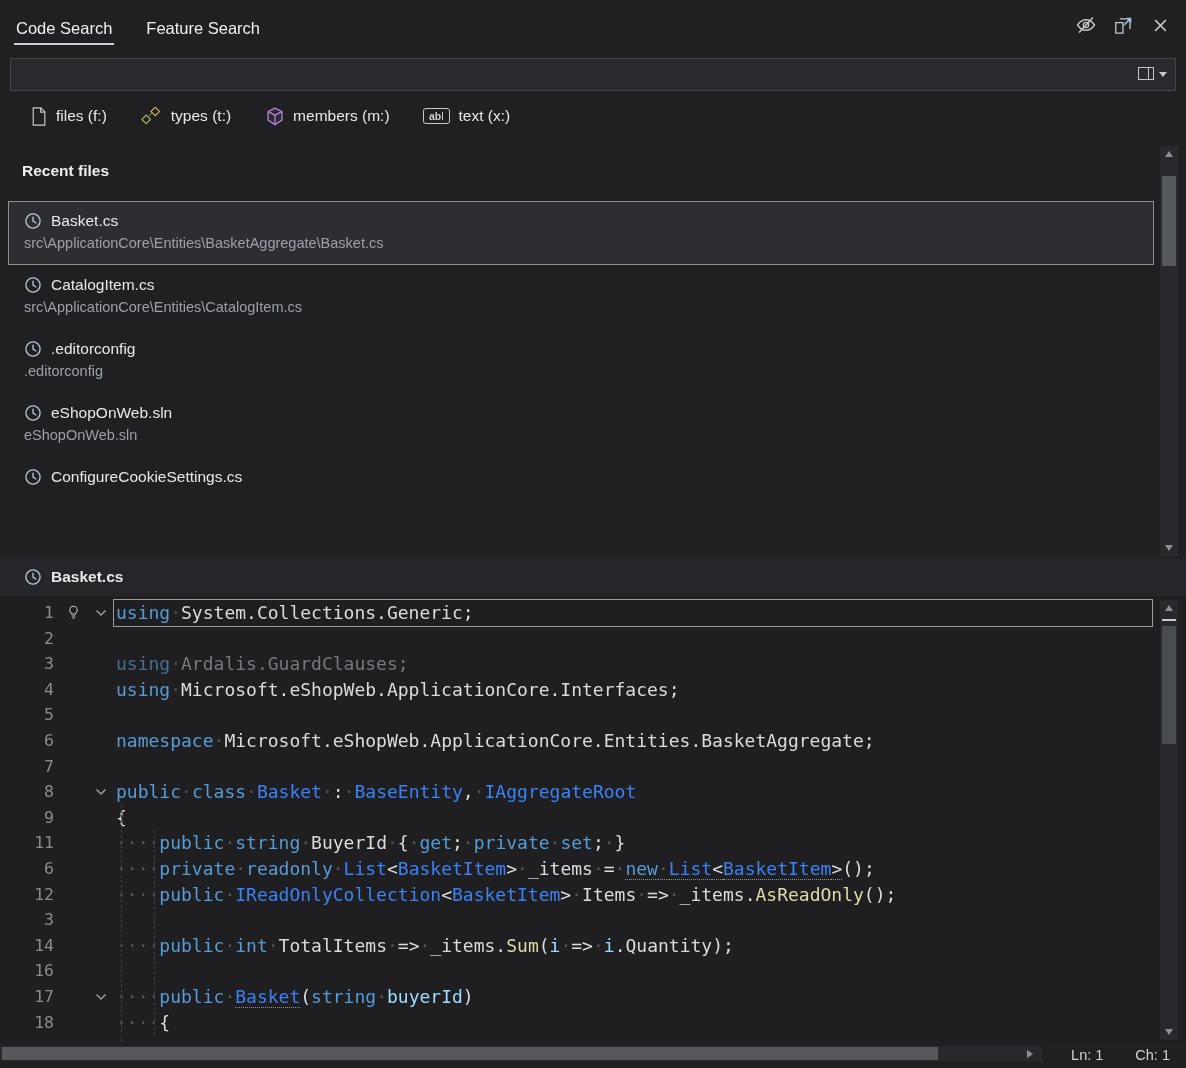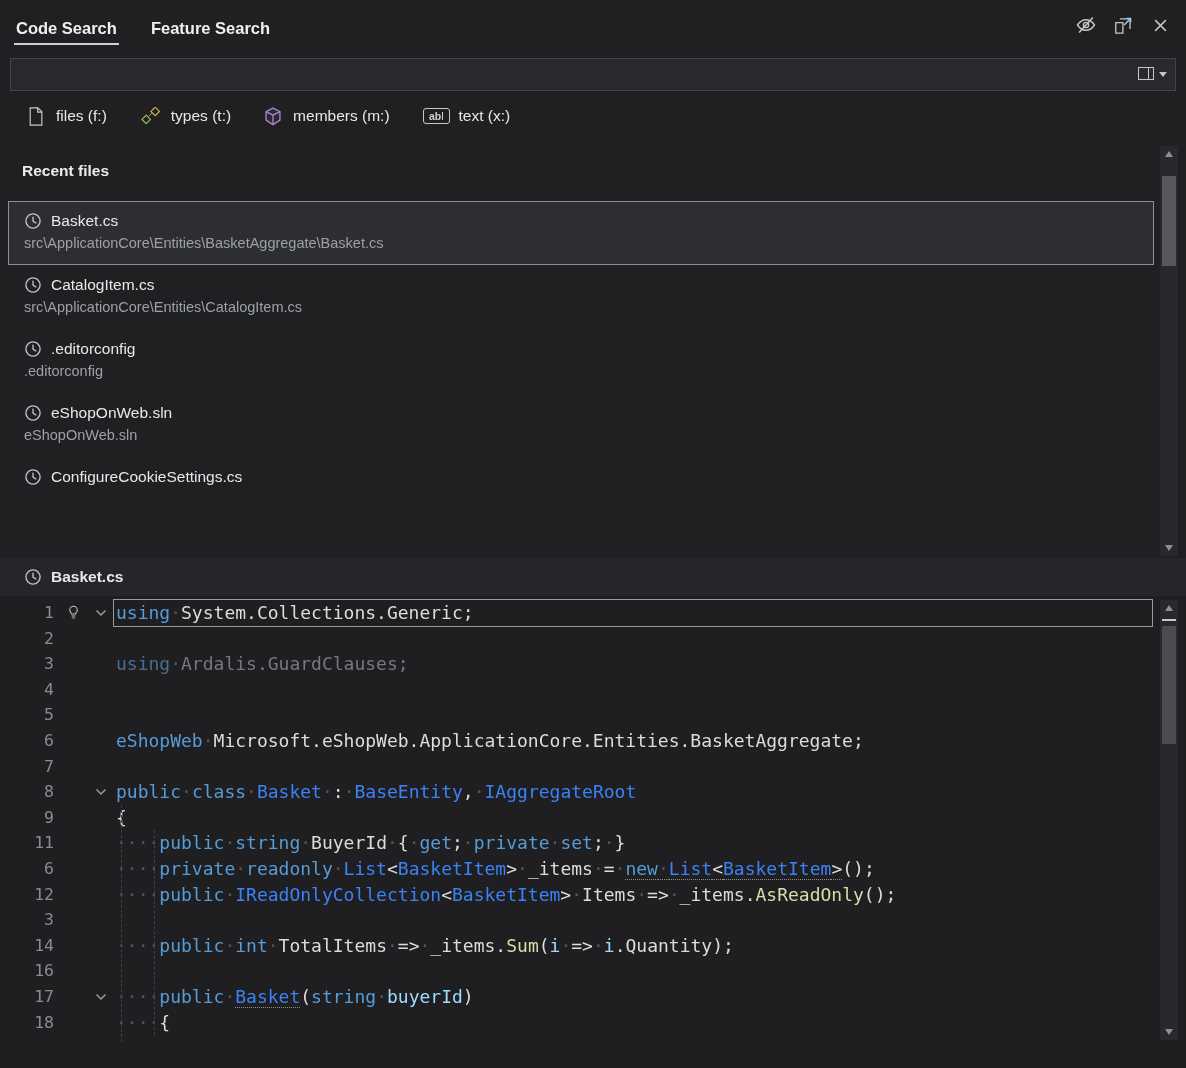--- a/index.html
+++ b/index.html
@@ -3,37 +3,37 @@
 <meta charset="utf-8">
 <style>
   *{box-sizing:border-box}
   html,body{margin:0;padding:0}
   body{width:1186px;height:1068px;background:#202023;color:#e8e8e8;
        font-family:"Liberation Sans","DejaVu Sans",sans-serif;overflow:hidden}
   .window{position:relative;width:1186px;height:1068px;display:flex;flex-direction:column}
 
   
   .tabbar{flex:none;height:52px;display:flex;align-items:flex-end;padding-left:14px;position:relative}
-  .tab{position:relative;margin-right:30px;padding:0 2px 14px;font-weight:bold;font-size:16.5px;color:#f0f0f0;cursor:default}
+  .tab{position:relative;margin-right:30px;padding:0 2px 14px;font-weight:normal;font-size:16.5px;color:#f0f0f0;cursor:default}
   .tab.active::after{content:"";position:absolute;left:0;right:0;bottom:7px;height:2.5px;background:#cccedb}
   .titlebar-icons{position:absolute;top:15px;right:16px;display:flex;gap:17px;align-items:center}
   .tb-icon{width:20px;height:20px;display:flex;align-items:center;justify-content:center;cursor:pointer}
 
   
   .search-wrap{flex:none;height:40px;padding:6px 10px 0}
   .search-box{height:33px;border:1px solid #43434a;background:#2a2a2e;display:flex}
   .search-input{flex:1;background:transparent;border:0;outline:0;color:#e8e8e8;
                 font-family:"Liberation Sans",sans-serif;font-size:15px;padding:0 10px}
   .search-dd{width:46px;display:flex;align-items:center;justify-content:center;gap:5px;cursor:pointer}
   .caret-down{width:0;height:0;border-left:4px solid transparent;border-right:4px solid transparent;border-top:5px solid #c5c5c5}
 
   
   .filterrow{flex:none;height:48px;display:flex;align-items:center;gap:33px;padding-left:27px}
   .filter{display:flex;align-items:center;gap:9px;font-size:15.5px;color:#e8e8e8;cursor:pointer}
-  .filter-icon{display:flex;align-items:center;justify-content:flex-start;min-width:20px;height:22px}
+  .filter-icon{display:flex;align-items:center;justify-content:flex-end;min-width:20px;height:22px}
   .text-badge{display:flex;align-items:center;justify-content:center;width:27px;height:16px;border:1px solid #c8c8c8;
               border-radius:3px;font-size:10.5px;color:#d0d0d0;font-weight:bold}
   .cbar{display:inline-block;width:1px;height:8px;background:#d0d0d0;margin-left:1px}
 
   
   .recent-header{flex:none;height:51px;padding:22px 0 0 22px;font-weight:bold;font-size:15.5px;color:#ececec}
   .recent-list{flex:none;height:367px;padding-top:10px;overflow:hidden}
   .recent-item{height:64px;margin:0 32px 0 8px;border:1px solid transparent;padding:6px 0 0 15px;cursor:pointer}
   .recent-item.selected{background:#2e2e32;border-color:#8f8f8f}
   .name-row{display:flex;align-items:center;gap:9px;height:26px}
@@ -260,32 +260,33 @@
         <div class="code-line">
     <span class="ln">3</span>
     <span class="indicator"></span>
     <span class="fold"></span>
     <span class="line-text"><span class="tk-dk">using</span><span class="tk-ws">·</span><span class="tk-dm">Ardalis.GuardClauses;</span></span>
   </div>
         <div class="code-line">
     <span class="ln">4</span>
     <span class="indicator"></span>
     <span class="fold"></span>
+    <span class="line-text"><span class="tk-kw">using</span><span class="tk-ws">·</span><span class="tk-tx">Microsoft.eShopWeb.ApplicationCore.Interfaces;</span></span>
   </div>
         <div class="code-line">
     <span class="ln">5</span>
     <span class="indicator"></span>
     <span class="fold"></span>
     <span class="line-text"></span>
   </div>
         <div class="code-line">
     <span class="ln">6</span>
     <span class="indicator"></span>
     <span class="fold"></span>
-    <span class="line-text"><span class="tk-kw">eShopWeb</span><span class="tk-ws">·</span><span class="tk-tx">Microsoft.eShopWeb.ApplicationCore.Entities.BasketAggregate;</span></span>
+    <span class="line-text"><span class="tk-kw">namespace</span><span class="tk-ws">·</span><span class="tk-tx">Microsoft.eShopWeb.ApplicationCore.Entities.BasketAggregate;</span></span>
   </div>
         <div class="code-line">
     <span class="ln">7</span>
     <span class="indicator"></span>
     <span class="fold"></span>
     <span class="line-text"></span>
   </div>
         <div class="code-line">
     <span class="ln">8</span>
     <span class="indicator"></span>
@@ -346,20 +347,32 @@
   </div>
         <div class="code-line">
     <span class="ln">18</span>
     <span class="indicator"></span>
     <span class="fold"></span>
     <span class="line-text"><span class="tk-ws">····</span><span class="tk-tx">{</span></span>
   </div>
       </div>
   </div>
 
+  <div class="bottombar">
+    <div class="hscroll">
+      <div class="h-thumb"></div>
+      <div class="h-btn">
+          <span class="tri-right"></span>
+        </div>
+    </div>
+    <div class="status">
+      <span>Ln: 1</span>
+      <span>Ch: 1</span>
+    </div>
+  </div>
 
   <div class="vscroll" id="list-scrollbar">
     <div class="sb-btn">
         <span class="tri-up"></span>
       </div>
     <div class="sb-thumb" id="list-thumb"></div>
     <div class="sb-btn bottom">
         <span class="tri-down"></span>
       </div>
   </div>

